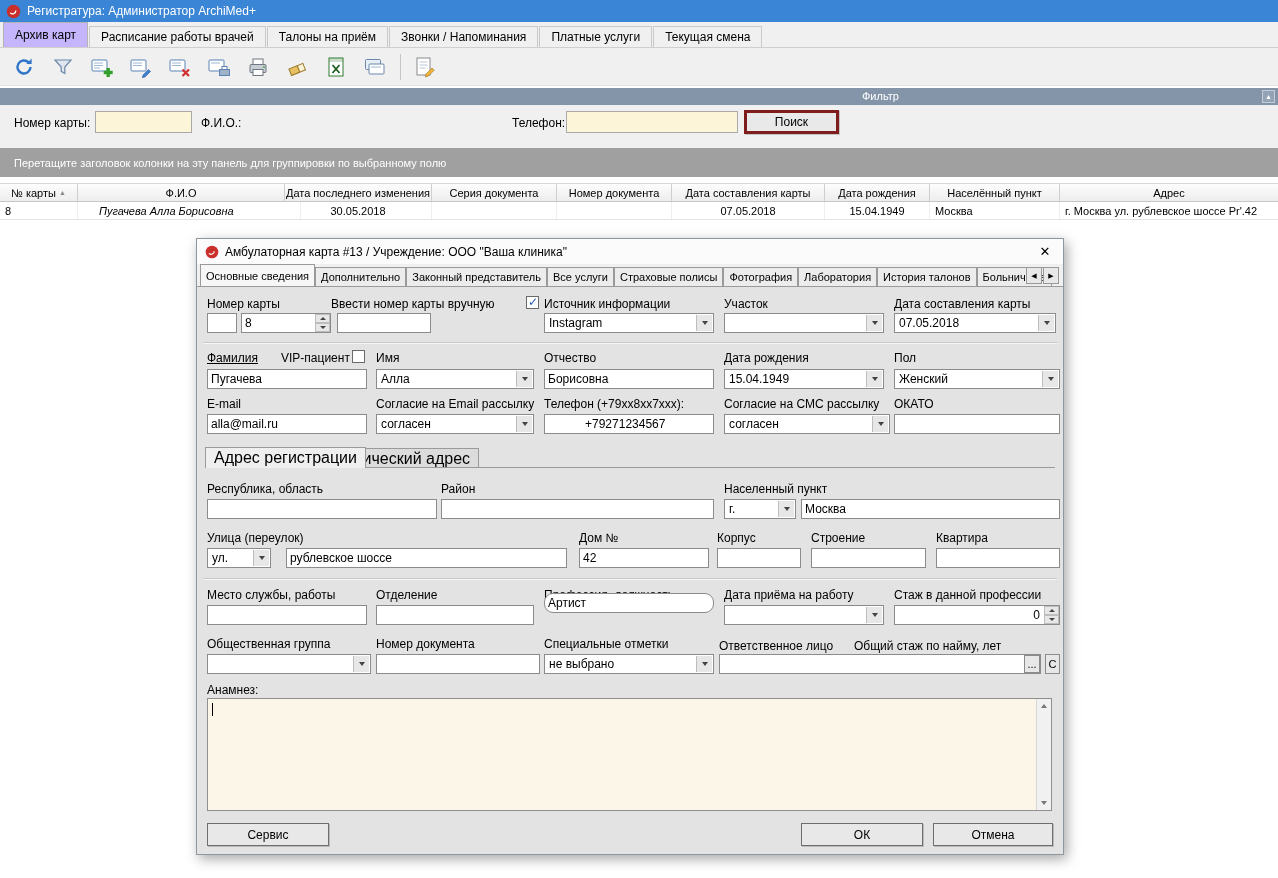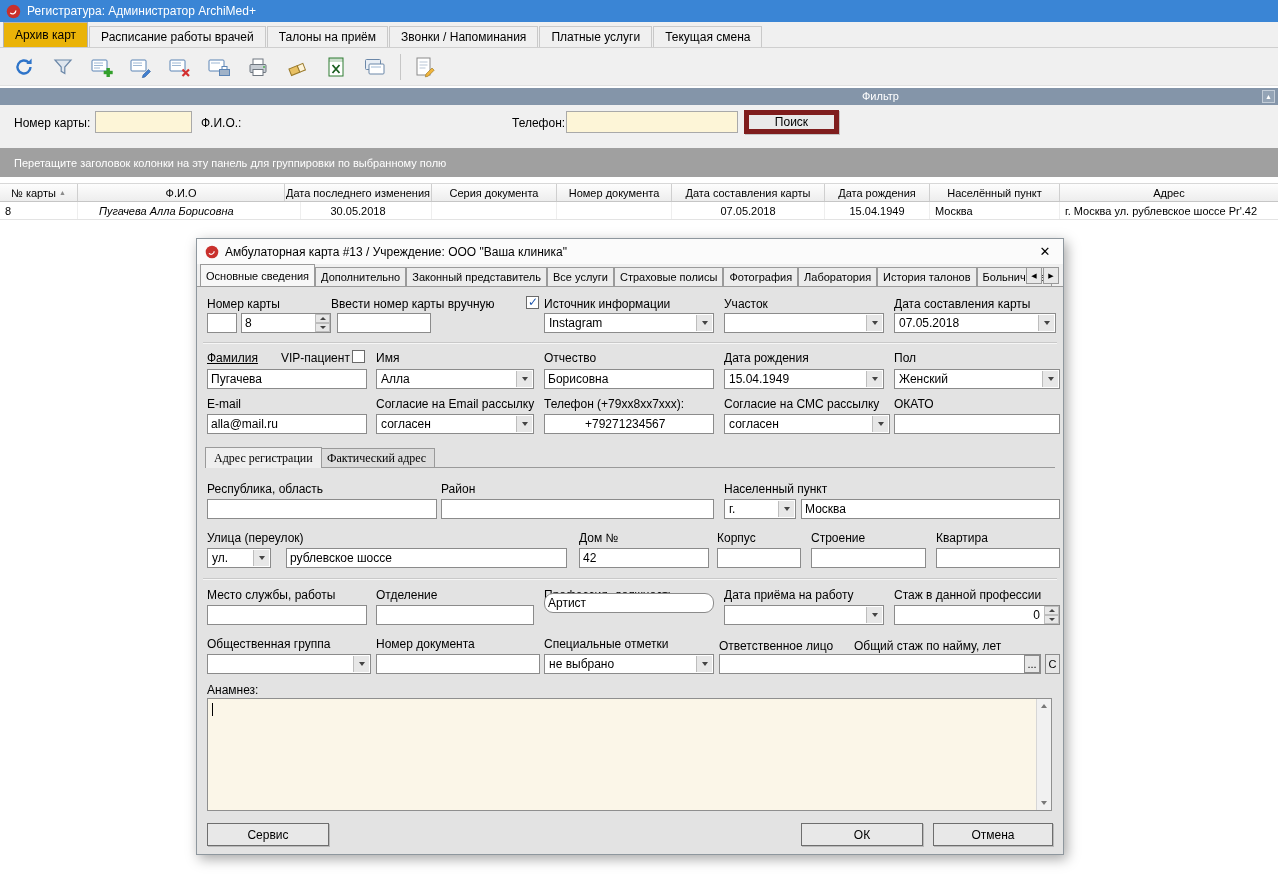--- a/index.html
+++ b/index.html
@@ -7,37 +7,37 @@
   body{width:1278px;height:878px;position:relative;background:#fff;
        font-family:"Liberation Sans","DejaVu Sans",sans-serif;font-size:12px;color:#000;overflow:hidden;}
 
   
   .titlebar{position:absolute;left:0;top:0;width:100%;height:22px;background:#3a85d5;color:#fff;
             display:flex;align-items:center;gap:6px;padding:0 6px;font-size:12px;}
   .tabstrip{position:absolute;left:0;top:22px;width:100%;height:26px;background:#f0f0f0;
             display:flex;align-items:flex-end;padding-left:3px;border-bottom:1px solid #cfcfcf;}
   .mtab{height:21px;display:flex;align-items:center;padding:0 11px;background:#f0f0f0;
         border:1px solid #c9c9c9;border-bottom:none;margin-right:1px;white-space:nowrap;}
-  .mtab.active{background:#eab308;height:25px;border-color:#b3b3b3;position:relative;z-index:2;}
+  .mtab.active{background:#c4b5fd;height:25px;border-color:#b3b3b3;position:relative;z-index:2;}
   .toolbar{position:absolute;left:0;top:48px;width:100%;height:38px;background:#f0f0f0;
            display:flex;align-items:center;padding-left:6px;gap:3px;border-bottom:1px solid #e2e2e2;}
   .toolbtn{width:36px;height:31px;display:flex;align-items:center;justify-content:center;border-radius:2px;}
   .toolbar .sep{width:1px;height:26px;background:#c6c6c6;margin:0 4px;}
 
   
   .filterhead{position:absolute;left:0;top:88px;width:100%;height:17px;background:#8495a9;color:#fff;font-size:11px;}
   .filterhead .cap{position:absolute;left:862px;top:2px;}
   .collapse-btn{position:absolute;right:3px;top:2px;width:13px;height:13px;background:#94a4b6;
                 border:1px solid #c3cdd8;color:#fff;font-size:7px;line-height:11px;text-align:center;}
   .filterrow{position:absolute;left:0;top:105px;width:100%;height:43px;background:#f0f0f0;}
   .flabel{position:absolute;top:11px;white-space:nowrap;}
   .ftb{position:absolute;top:6px;height:22px;background:#fdf5d7;border:1px solid #a9a9a9;
        padding:0 4px;font-size:12px;font-family:inherit;outline:none;}
   .searchbtn{position:absolute;left:744px;top:5px;width:95px;height:24px;background:#e9e9e9;
-             border:5px solid #7f1d1d;box-shadow:1px 1px 0 rgba(0,0,0,.18);
+             border:3px solid #7f1d1d;box-shadow:1px 1px 0 rgba(0,0,0,.18);
              display:flex;align-items:center;justify-content:center;}
 
   .grouping{position:absolute;left:0;top:148px;width:100%;height:29px;background:#a0a0a0;color:#fff;
             font-size:11px;display:flex;align-items:center;padding-left:14px;}
 
   
   .thead{position:absolute;left:0;top:183px;width:100%;height:19px;background:linear-gradient(#fdfdfd,#ededed);
          border-top:1px solid #d8d8d8;border-bottom:1px solid #c6c6c6;}
   .th{position:absolute;top:0;height:100%;border-right:1px solid #cfcfcf;font-size:11px;
       display:flex;align-items:center;justify-content:center;white-space:nowrap;overflow:hidden;gap:3px;}
@@ -72,22 +72,22 @@
   .cmb .arr{position:absolute;top:1px;right:1px;bottom:1px;width:16px;background:#e7e7e7;
             border-left:1px solid #bdbdbd;display:flex;align-items:center;justify-content:center;}
   .cmb .arr::after{content:"";border-left:3.5px solid transparent;border-right:3.5px solid transparent;border-top:4px solid #444;}
   .spinner{position:absolute;top:1px;right:1px;bottom:1px;width:15px;display:flex;flex-direction:column;}
   .spinner div{flex:1;background:#e7e7e7;border:1px solid #bdbdbd;display:flex;align-items:center;justify-content:center;}
   .spinner .up::after{content:"";border-left:3px solid transparent;border-right:3px solid transparent;border-bottom:3.5px solid #444;}
   .spinner .dn::after{content:"";border-left:3px solid transparent;border-right:3px solid transparent;border-top:3.5px solid #444;}
   .chk{position:absolute;width:13px;height:13px;background:#fff;border:1px solid #6a6a6a;}
   .chk.checked::after{content:"✓";position:absolute;left:1px;top:-2px;font-size:12px;font-weight:bold;color:#1f56ad;}
   .sepline{position:absolute;left:6px;right:6px;height:2px;border-top:1px solid #c9c9c9;border-bottom:1px solid #f6f6f6;}
-  .stab{position:absolute;height:20px;padding:0 8px;display:flex;align-items:center;font-size:12px;
-        border:1px solid #9a9a9a;border-bottom:none;background:#dcdcdc;font-family:Liberation Serif, serif;}
+  .stab{position:absolute;height:20px;padding:0 8px;display:flex;align-items:center;font-size:16px;
+        border:1px solid #9a9a9a;border-bottom:none;background:#dcdcdc;}
   .stab.active{background:#efefef;height:21px;z-index:2;}
   .stabline{position:absolute;left:8px;right:8px;border-top:1px solid #9a9a9a;}
   .wbtn{position:absolute;height:23px;background:#e8e8e8;border:1px solid #6e6e6e;font-size:12px;
         display:flex;align-items:center;justify-content:center;box-shadow:1px 1px 0 rgba(0,0,0,.18);}
   .mini-btn{position:absolute;height:20px;background:#e7e7e7;border:1px solid #8b8b8b;font-size:11px;
         display:flex;align-items:center;justify-content:center;}
   .anam{position:absolute;left:10px;top:459px;width:845px;height:113px;background:#fbf6e8;border:1px solid #8f8f8f;}
   .caret{position:absolute;left:4px;top:4px;width:1px;height:13px;background:#000;}
   .sbar{position:absolute;right:0;top:0;bottom:0;width:15px;background:#f1f1f1;border-left:1px solid #d6d6d6;}
   .sarr{position:absolute;left:0;right:0;height:14px;background:#f1f1f1;display:flex;align-items:center;justify-content:center;}

